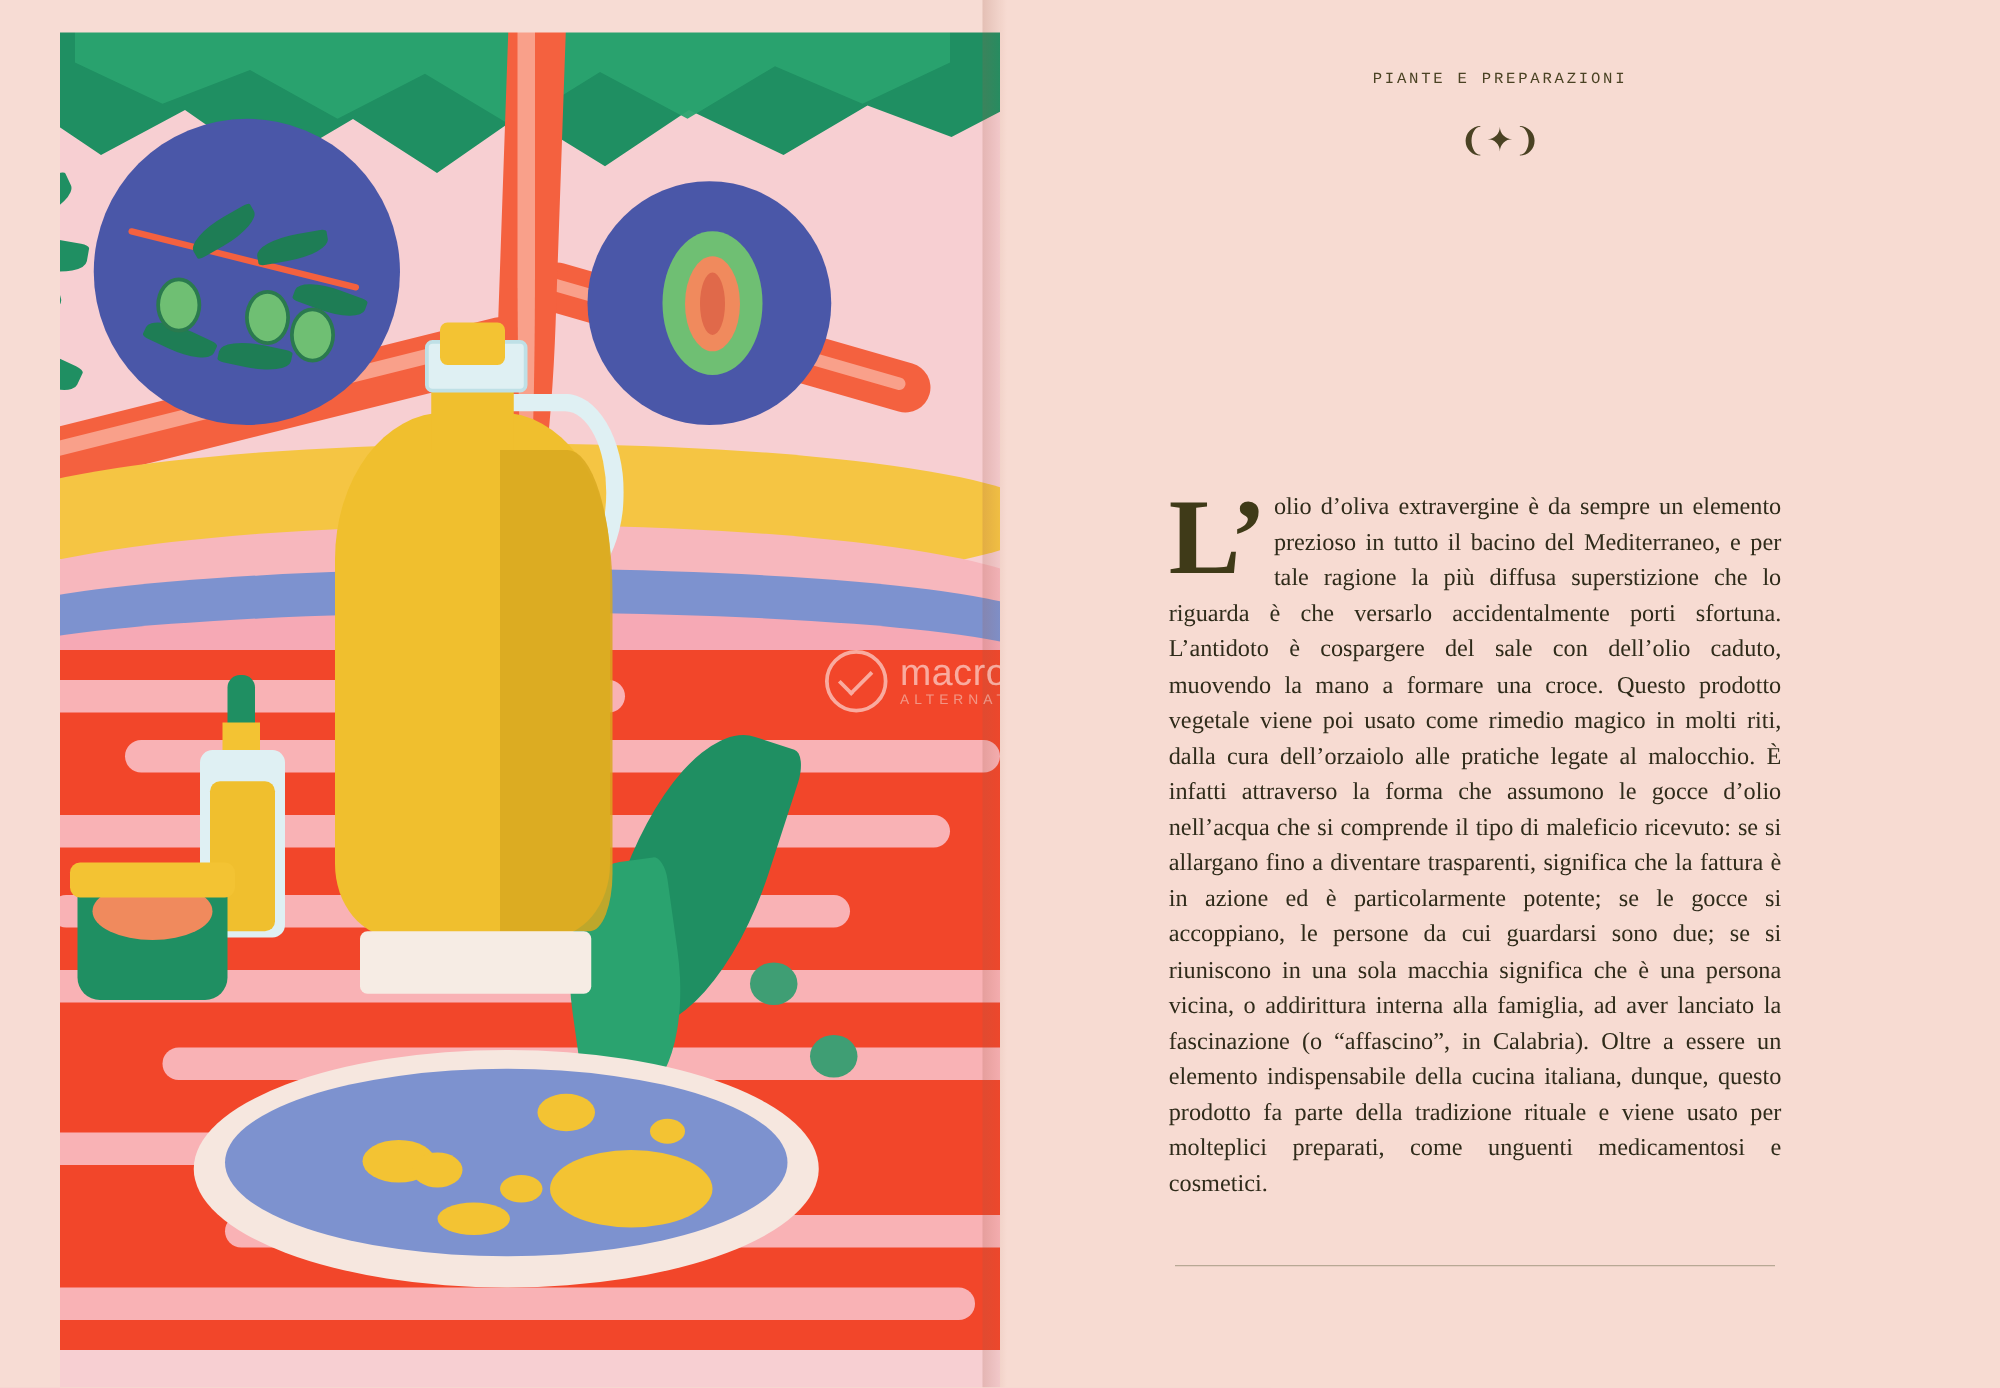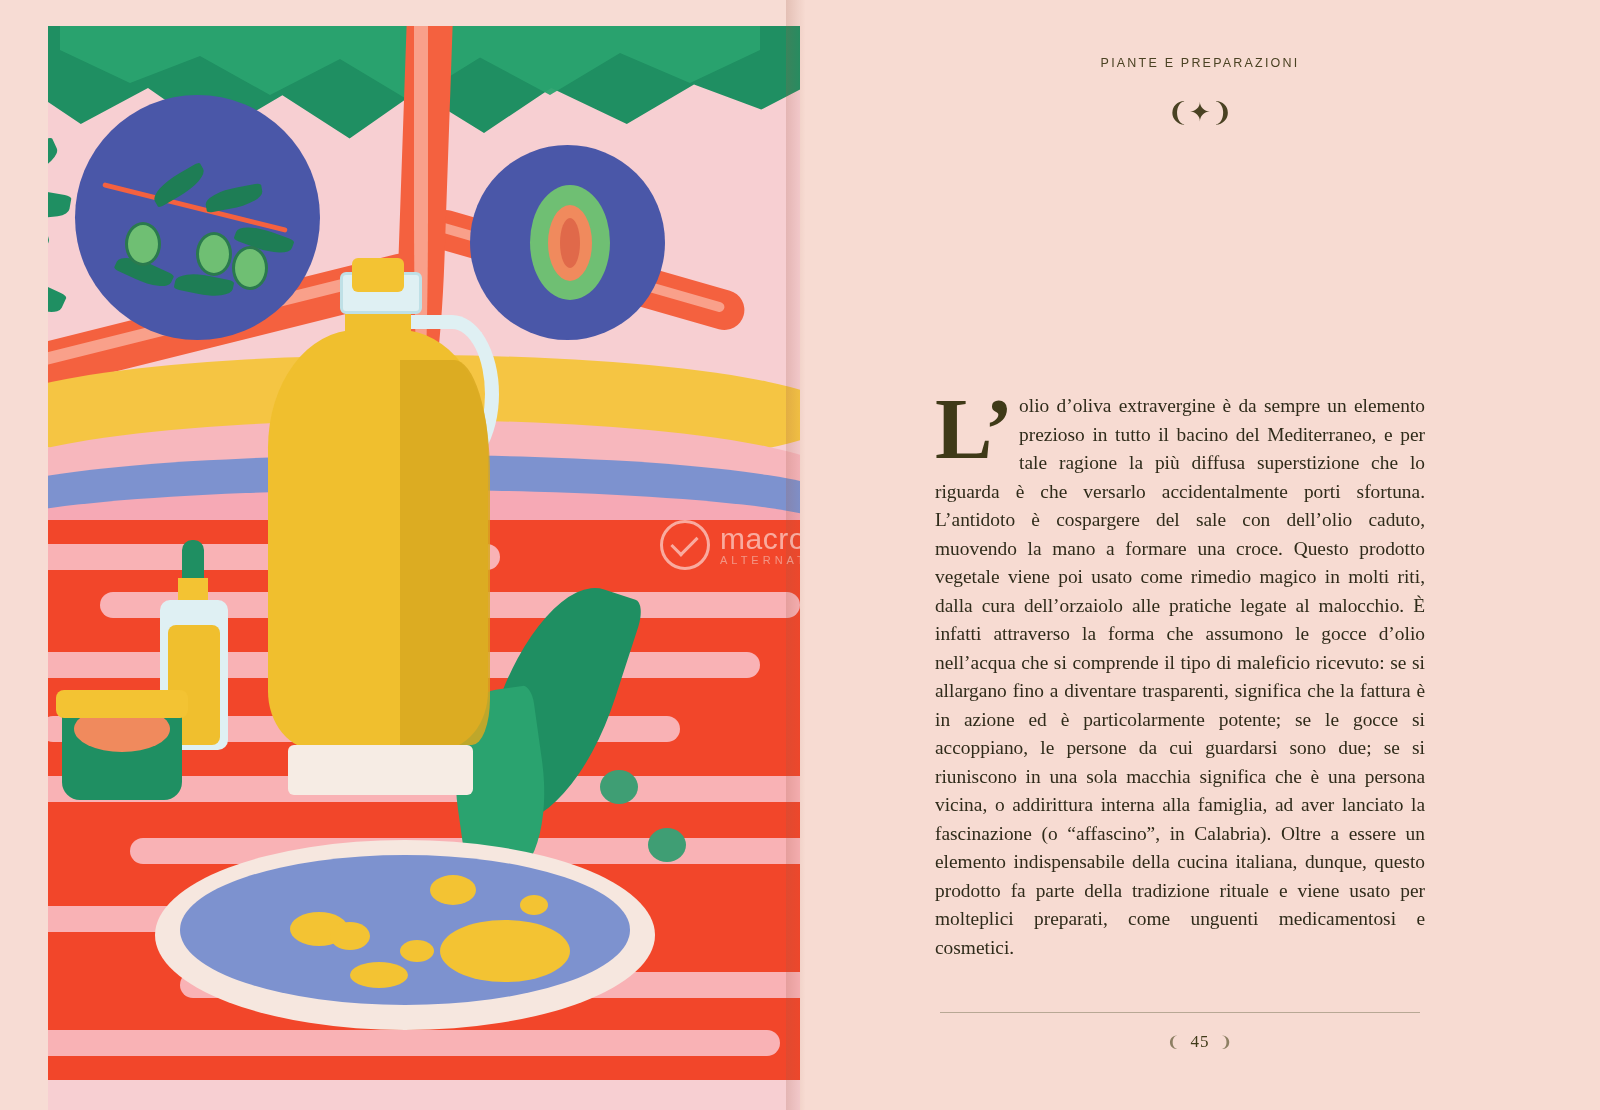--- a/index.html
+++ b/index.html
@@ -115,21 +115,21 @@
   
   .page-right{
     position:relative;width:800px;height:1110px;background:#f7dbd2;
   }
   .gutter{
     position:absolute;left:-14px;top:0;width:28px;height:1110px;
     background:linear-gradient(to right,rgba(160,90,70,.22),rgba(255,255,255,0) 70%);
   }
   .running-head{
     position:absolute;top:56px;left:0;width:800px;text-align:center;
-    font-family:Liberation Sans, sans-serif;font-size:12.5px;letter-spacing:2.2px;
+    font-family:Liberation Mono, monospace;font-size:12.5px;letter-spacing:2.2px;
     color:#4a4223;
   }
   .ornament{
     position:absolute;top:100px;left:0;width:800px;text-align:center;
     color:#4a4223;font-size:26px;line-height:1;
   }
   .chapter-title{
     position:absolute;top:160px;left:0;width:800px;text-align:center;
     font-family:"Liberation Sans",sans-serif;font-weight:bold;
     font-size:52px;letter-spacing:1px;color:#3f3a18;
@@ -264,18 +264,15 @@
     <div class="running-head">PIANTE E PREPARAZIONI</div>
 
     <div class="ornament">❨✦❩</div>
 
 
     <div class="body-text">
       <span class="dropcap">L’</span><span>olio d’oliva extravergine è da sempre un elemento prezioso in tutto il bacino del Mediterraneo, e per tale ragione la più diffusa superstizione che lo riguarda è che versarlo accidentalmente porti sfortuna. L’antidoto è cospargere del sale con dell’olio caduto, muovendo la mano a formare una croce. Questo prodotto vegetale viene poi usato come rimedio magico in molti riti, dalla cura dell’orzaiolo alle pratiche legate al malocchio. È infatti attraverso la forma che assumono le gocce d’olio nell’acqua che si comprende il tipo di maleficio ricevuto: se si allargano fino a diventare trasparenti, significa che la fattura è in azione ed è particolarmente potente; se le gocce si accoppiano, le persone da cui guardarsi sono due; se si riuniscono in una sola macchia significa che è una persona vicina, o addirittura interna alla famiglia, ad aver lanciato la fascinazione (o “affascino”, in Calabria). Oltre a essere un elemento indispensabile della cucina italiana, dunque, questo prodotto fa parte della tradizione rituale e viene usato per molteplici preparati, come unguenti medicamentosi e cosmetici.</span>
     </div>
 
     <div class="footer-rule"></div>
-    <div class="folio">
-      <span class="br">❨</span><span>45</span><span class="br">❩</span>
-    </div>
   </div>
 
 </div>
 
 </body></html>

